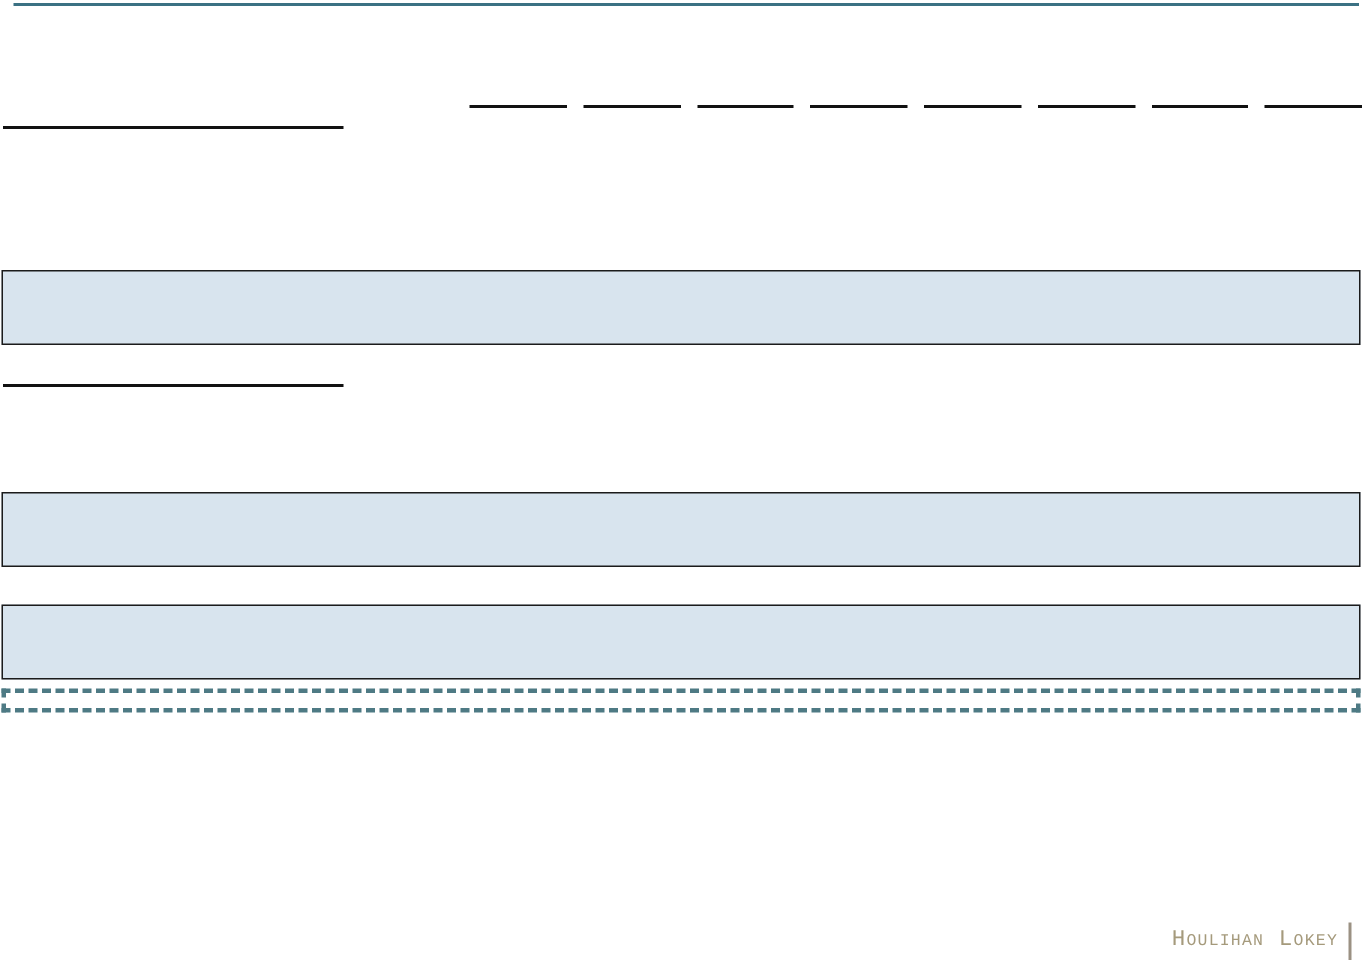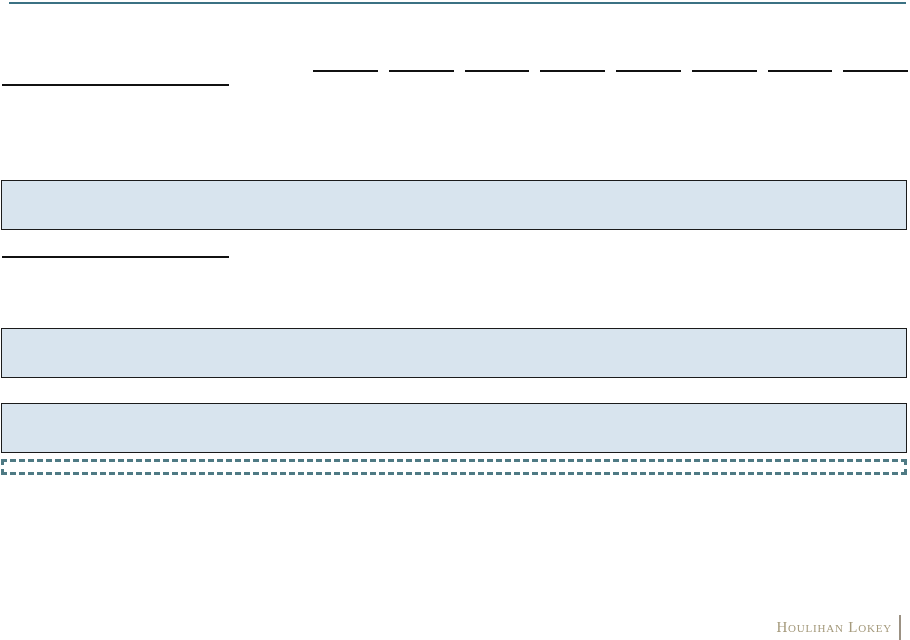--- a/index.html
+++ b/index.html
@@ -63,21 +63,21 @@
     width: 906px; height: 16px;
     box-sizing: border-box;
     border: 3px dashed var(--dash);
     background: transparent;
   }
   .footer-logo {
     position: absolute;
     left: 0; top: 618px;
     width: 892px;
     text-align: right;
-    font-family: Liberation Serif, serif;
+    font-family: Liberation Mono, monospace;
     font-variant: small-caps;
     font-size: 15px;
     letter-spacing: 0.8px;
     color: var(--logo-text);
     line-height: 18px;
   }
   .footer-divider {
     position: absolute;
     left: 899px; top: 615px;
     width: 2px; height: 25px;

